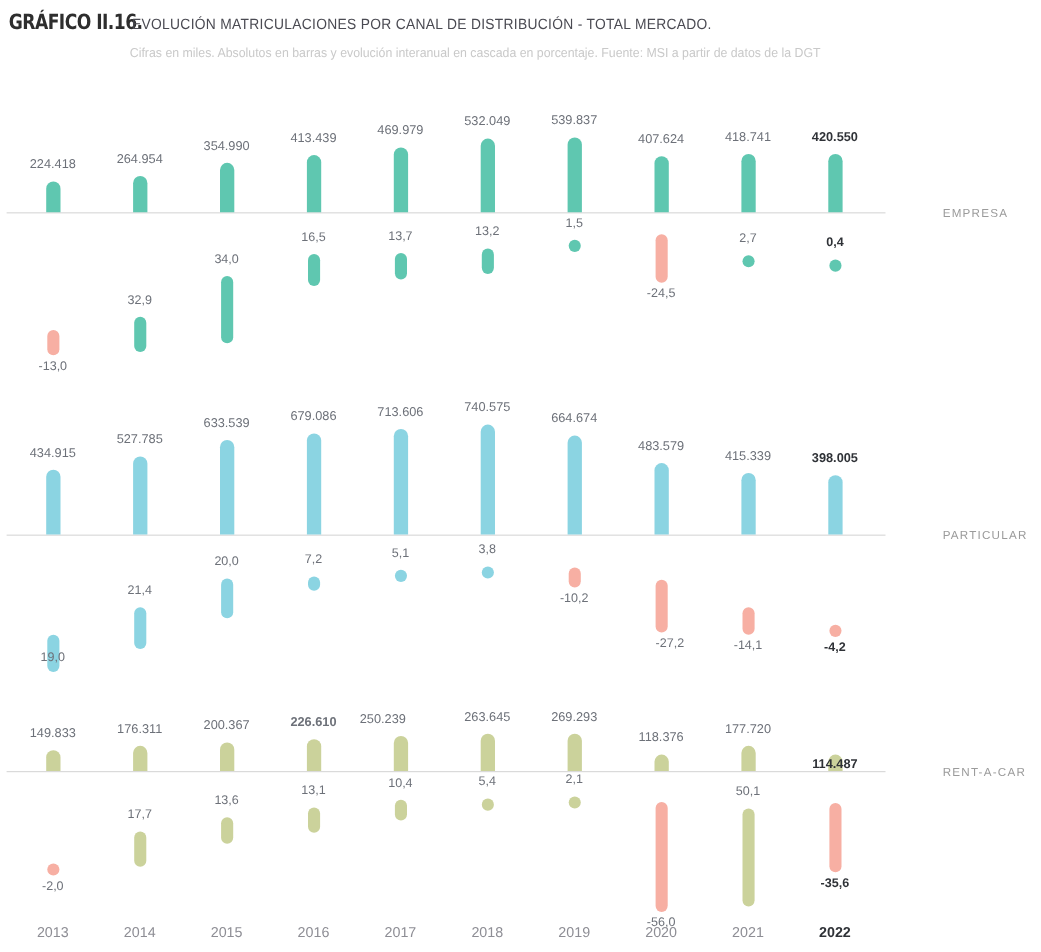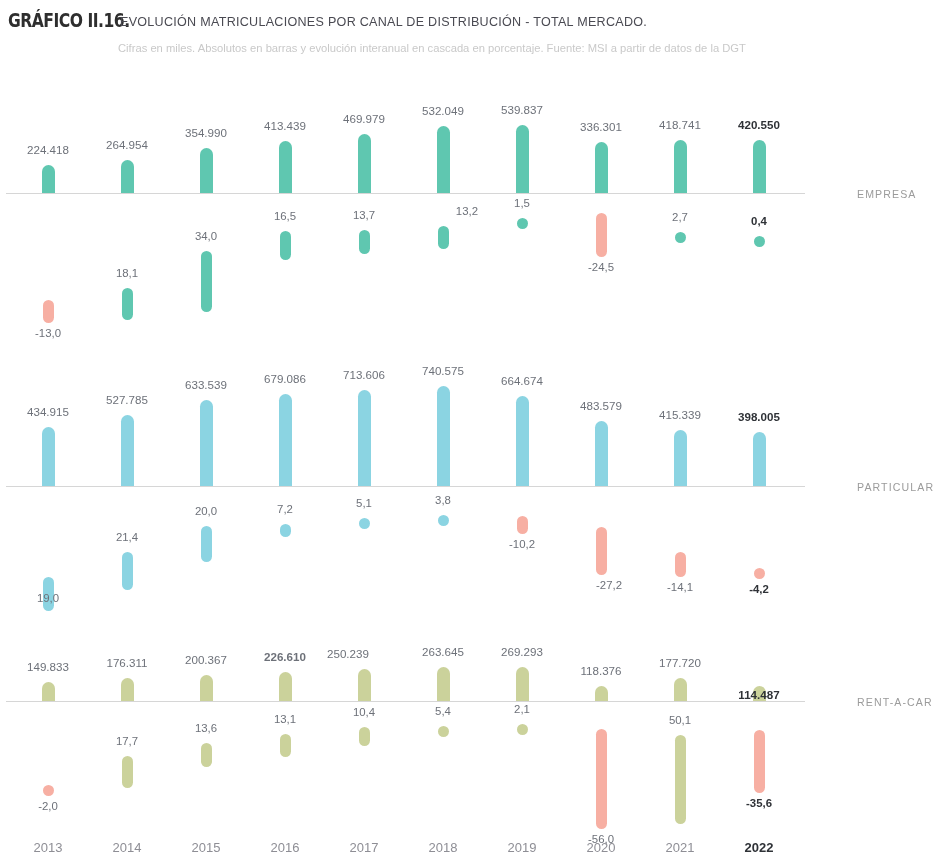--- a/index.html
+++ b/index.html
@@ -85,43 +85,43 @@
       <div class="panel" style="top: 0px;">
         <div class="baseline" style="top: 193px; background: rgb(214, 214, 214);"></div>
         <div class="panel-label" style="left: 857px; top: 188px;">EMPRESA</div>
         <div class="bar" style="left: 41.5px; top: 164.723px; height: 28.2767px; background: rgb(95, 199, 176);"></div>
         <div class="bar-lbl" style="left: 8px; top: 142.723px;">224.418</div>
         <div class="cap" style="left: 42.5px; top: 300px; height: 23.14px; background: rgb(247, 175, 163);"></div>
         <div class="cap-lbl" style="left: 13px; top: 327.14px;">-13,0</div>
         <div class="bar" style="left: 120.5px; top: 159.616px; height: 33.3842px; background: rgb(95, 199, 176);"></div>
         <div class="bar-lbl" style="left: 87px; top: 137.616px;">264.954</div>
         <div class="cap" style="left: 121.5px; top: 288px; height: 32.218px; background: rgb(95, 199, 176);"></div>
-        <div class="cap-lbl" style="left: 92px; top: 267px;">18,1</div>
+        <div class="cap-lbl" style="left: 92px; top: 267px;">32,9</div>
         <div class="bar" style="left: 199.5px; top: 148.271px; height: 44.7287px; background: rgb(95, 199, 176);"></div>
         <div class="bar-lbl" style="left: 166px; top: 126.271px;">354.990</div>
         <div class="cap" style="left: 200.5px; top: 251px; height: 60.52px; background: rgb(95, 199, 176);"></div>
         <div class="cap-lbl" style="left: 171px; top: 230px;">34,0</div>
         <div class="bar" style="left: 278.5px; top: 140.907px; height: 52.0933px; background: rgb(95, 199, 176);"></div>
         <div class="bar-lbl" style="left: 245px; top: 118.907px;">413.439</div>
         <div class="cap" style="left: 279.5px; top: 231px; height: 29.37px; background: rgb(95, 199, 176);"></div>
         <div class="cap-lbl" style="left: 250px; top: 210px;">16,5</div>
         <div class="bar" style="left: 357.5px; top: 133.783px; height: 59.2174px; background: rgb(95, 199, 176);"></div>
         <div class="bar-lbl" style="left: 324px; top: 111.783px;">469.979</div>
         <div class="cap" style="left: 358.5px; top: 230px; height: 24.386px; background: rgb(95, 199, 176);"></div>
         <div class="cap-lbl" style="left: 329px; top: 209px;">13,7</div>
         <div class="bar" style="left: 436.5px; top: 125.962px; height: 67.0382px; background: rgb(95, 199, 176);"></div>
         <div class="bar-lbl" style="left: 403px; top: 103.962px;">532.049</div>
         <div class="cap" style="left: 437.5px; top: 226px; height: 23.496px; background: rgb(95, 199, 176);"></div>
-        <div class="cap-lbl" style="left: 408px; top: 205px; text-align: right;">13,2</div>
+        <div class="cap-lbl" style="left: 408px; top: 205px;">13,2</div>
         <div class="bar" style="left: 515.5px; top: 124.981px; height: 68.0195px; background: rgb(95, 199, 176);"></div>
         <div class="bar-lbl" style="left: 482px; top: 102.981px;">539.837</div>
         <div class="cap" style="left: 516.5px; top: 218px; height: 11px; background: rgb(95, 199, 176);"></div>
         <div class="cap-lbl" style="left: 487px; top: 197px;">1,5</div>
         <div class="bar" style="left: 594.5px; top: 141.639px; height: 51.3606px; background: rgb(95, 199, 176);"></div>
-        <div class="bar-lbl" style="left: 561px; top: 119.639px;">336.301</div>
+        <div class="bar-lbl" style="left: 561px; top: 119.639px;">407.624</div>
         <div class="cap" style="left: 595.5px; top: 213px; height: 43.61px; background: rgb(247, 175, 163);"></div>
         <div class="cap-lbl" style="left: 566px; top: 260.61px;">-24,5</div>
         <div class="bar" style="left: 673.5px; top: 140.239px; height: 52.7614px; background: rgb(95, 199, 176);"></div>
         <div class="bar-lbl" style="left: 640px; top: 118.239px;">418.741</div>
         <div class="cap" style="left: 674.5px; top: 232px; height: 11px; background: rgb(95, 199, 176);"></div>
         <div class="cap-lbl" style="left: 645px; top: 211px;">2,7</div>
         <div class="bar" style="left: 752.5px; top: 140.011px; height: 52.9893px; background: rgb(95, 199, 176);"></div>
         <div class="bar-lbl em" style="left: 719px; top: 118.011px;">420.550</div>
         <div class="cap" style="left: 753.5px; top: 236px; height: 11px; background: rgb(95, 199, 176);"></div>
         <div class="cap-lbl em" style="left: 724px; top: 215px;">0,4</div>

